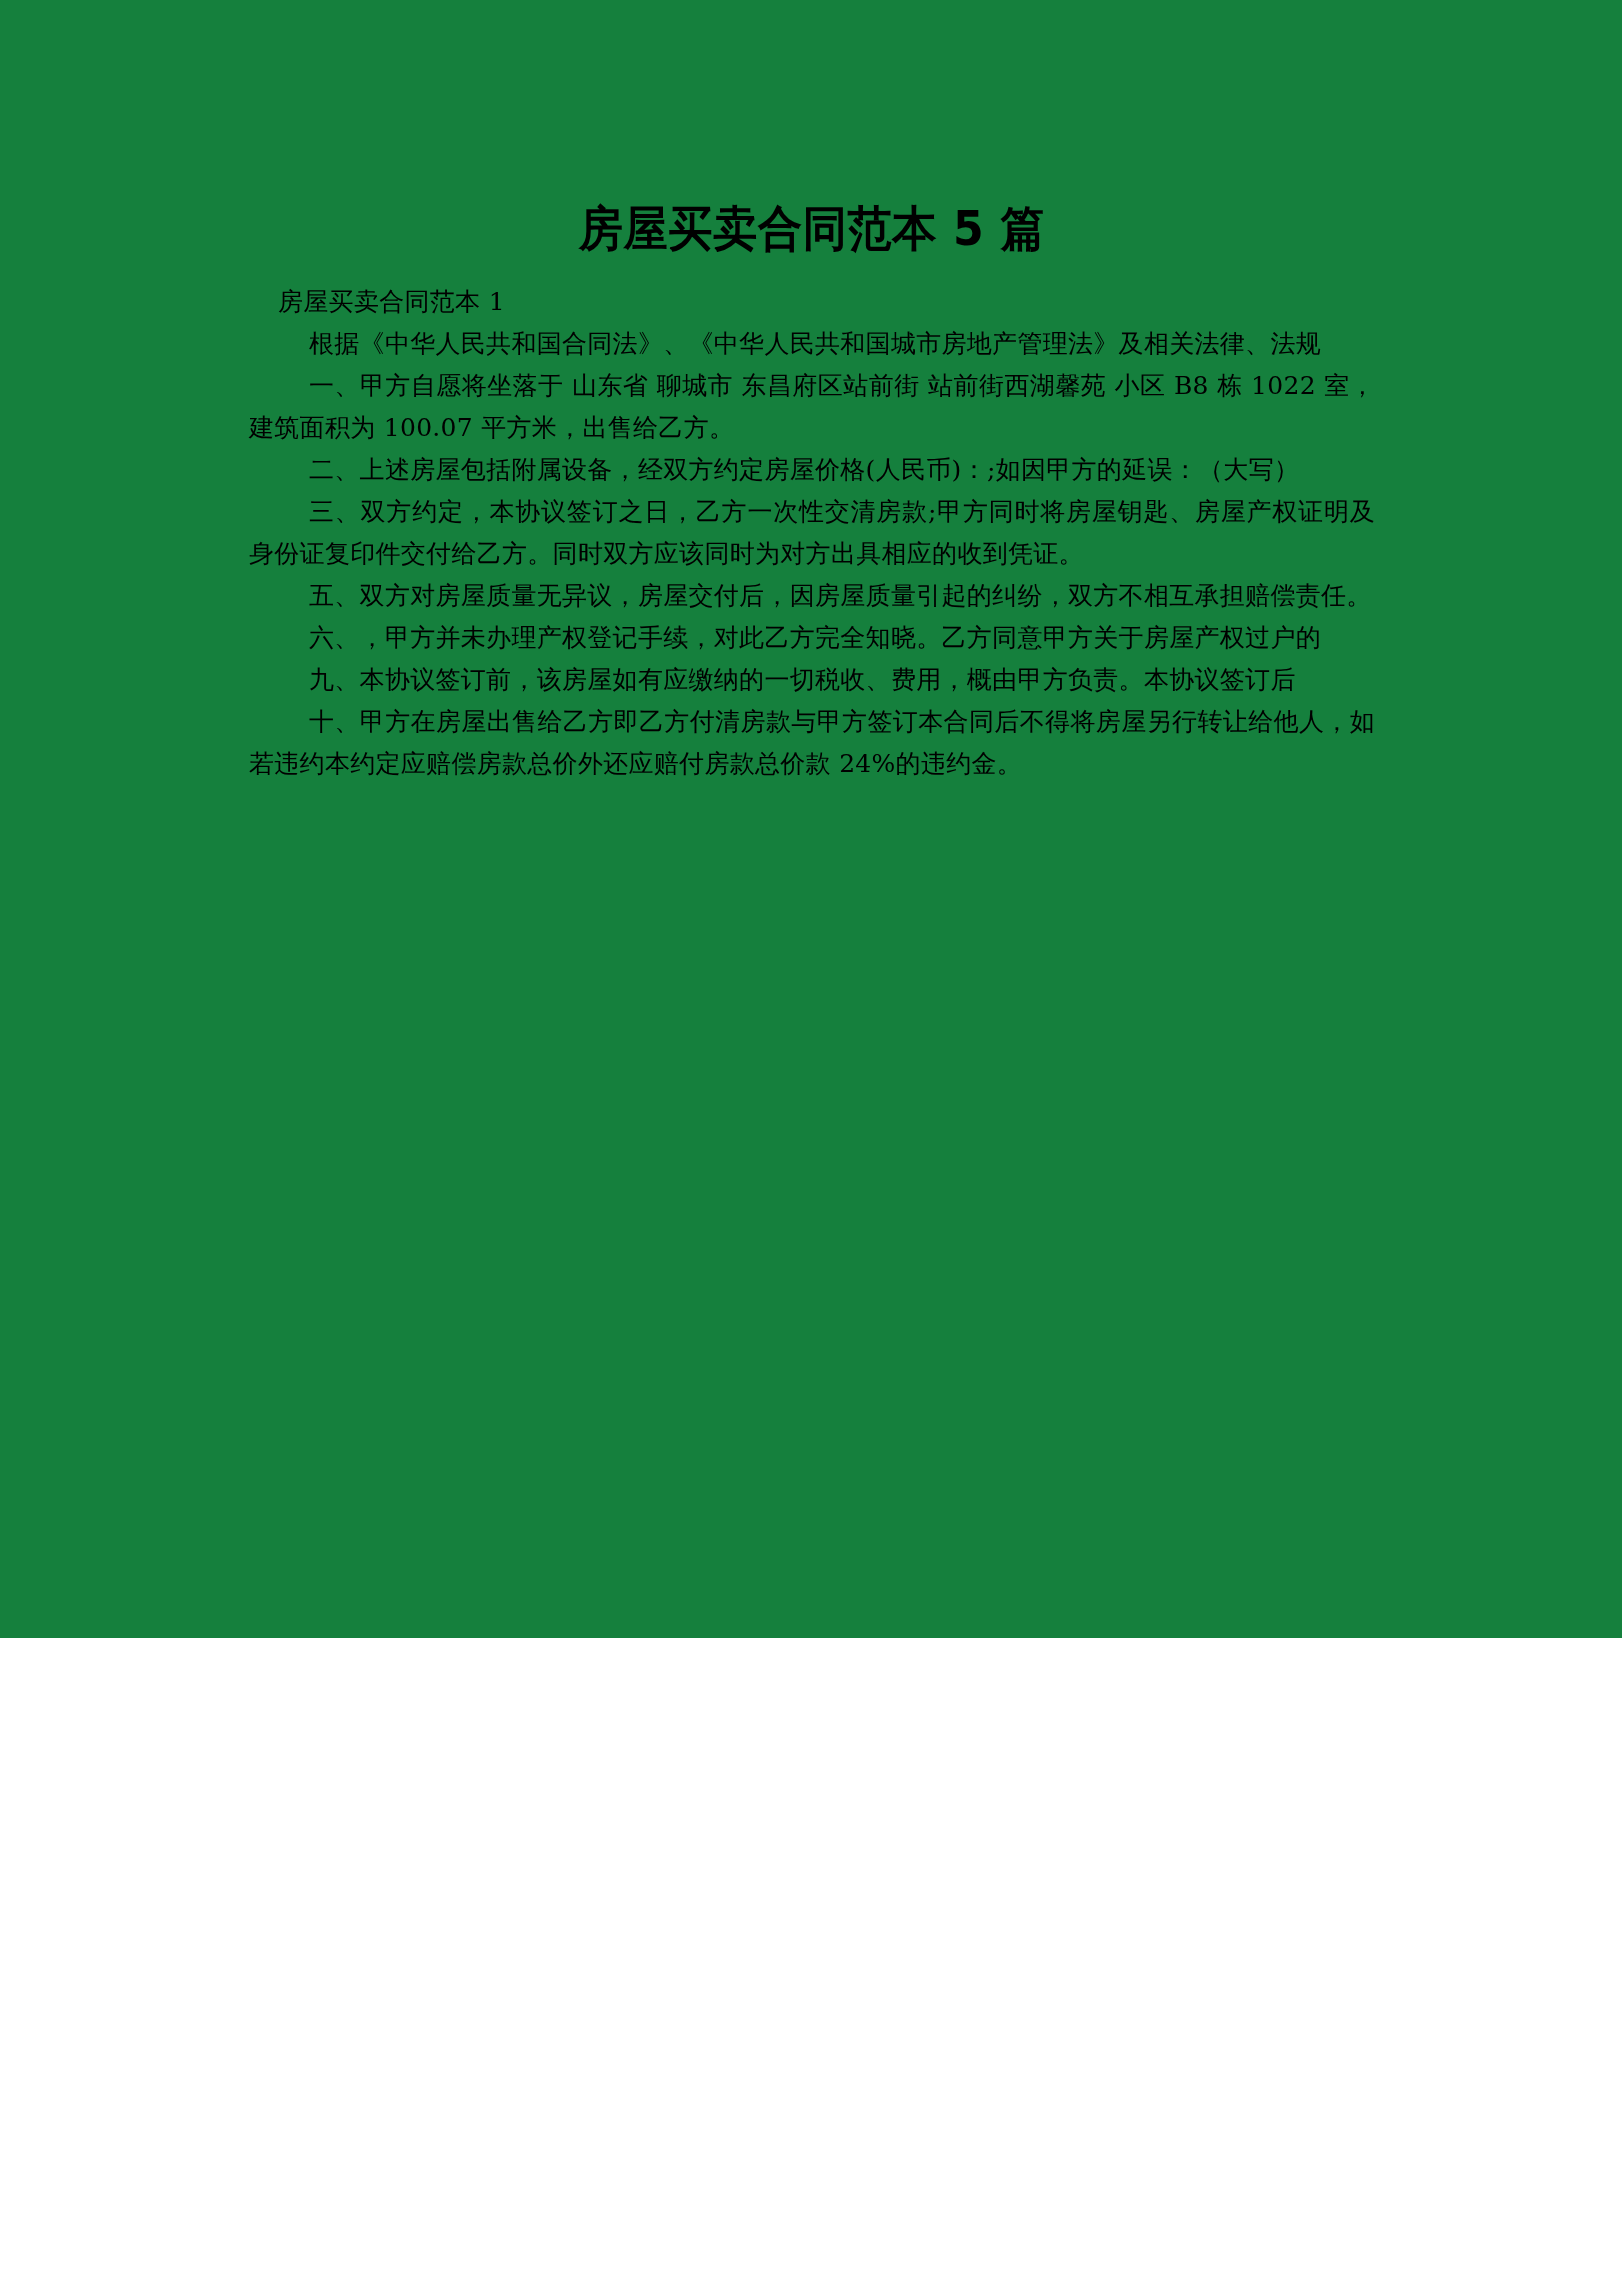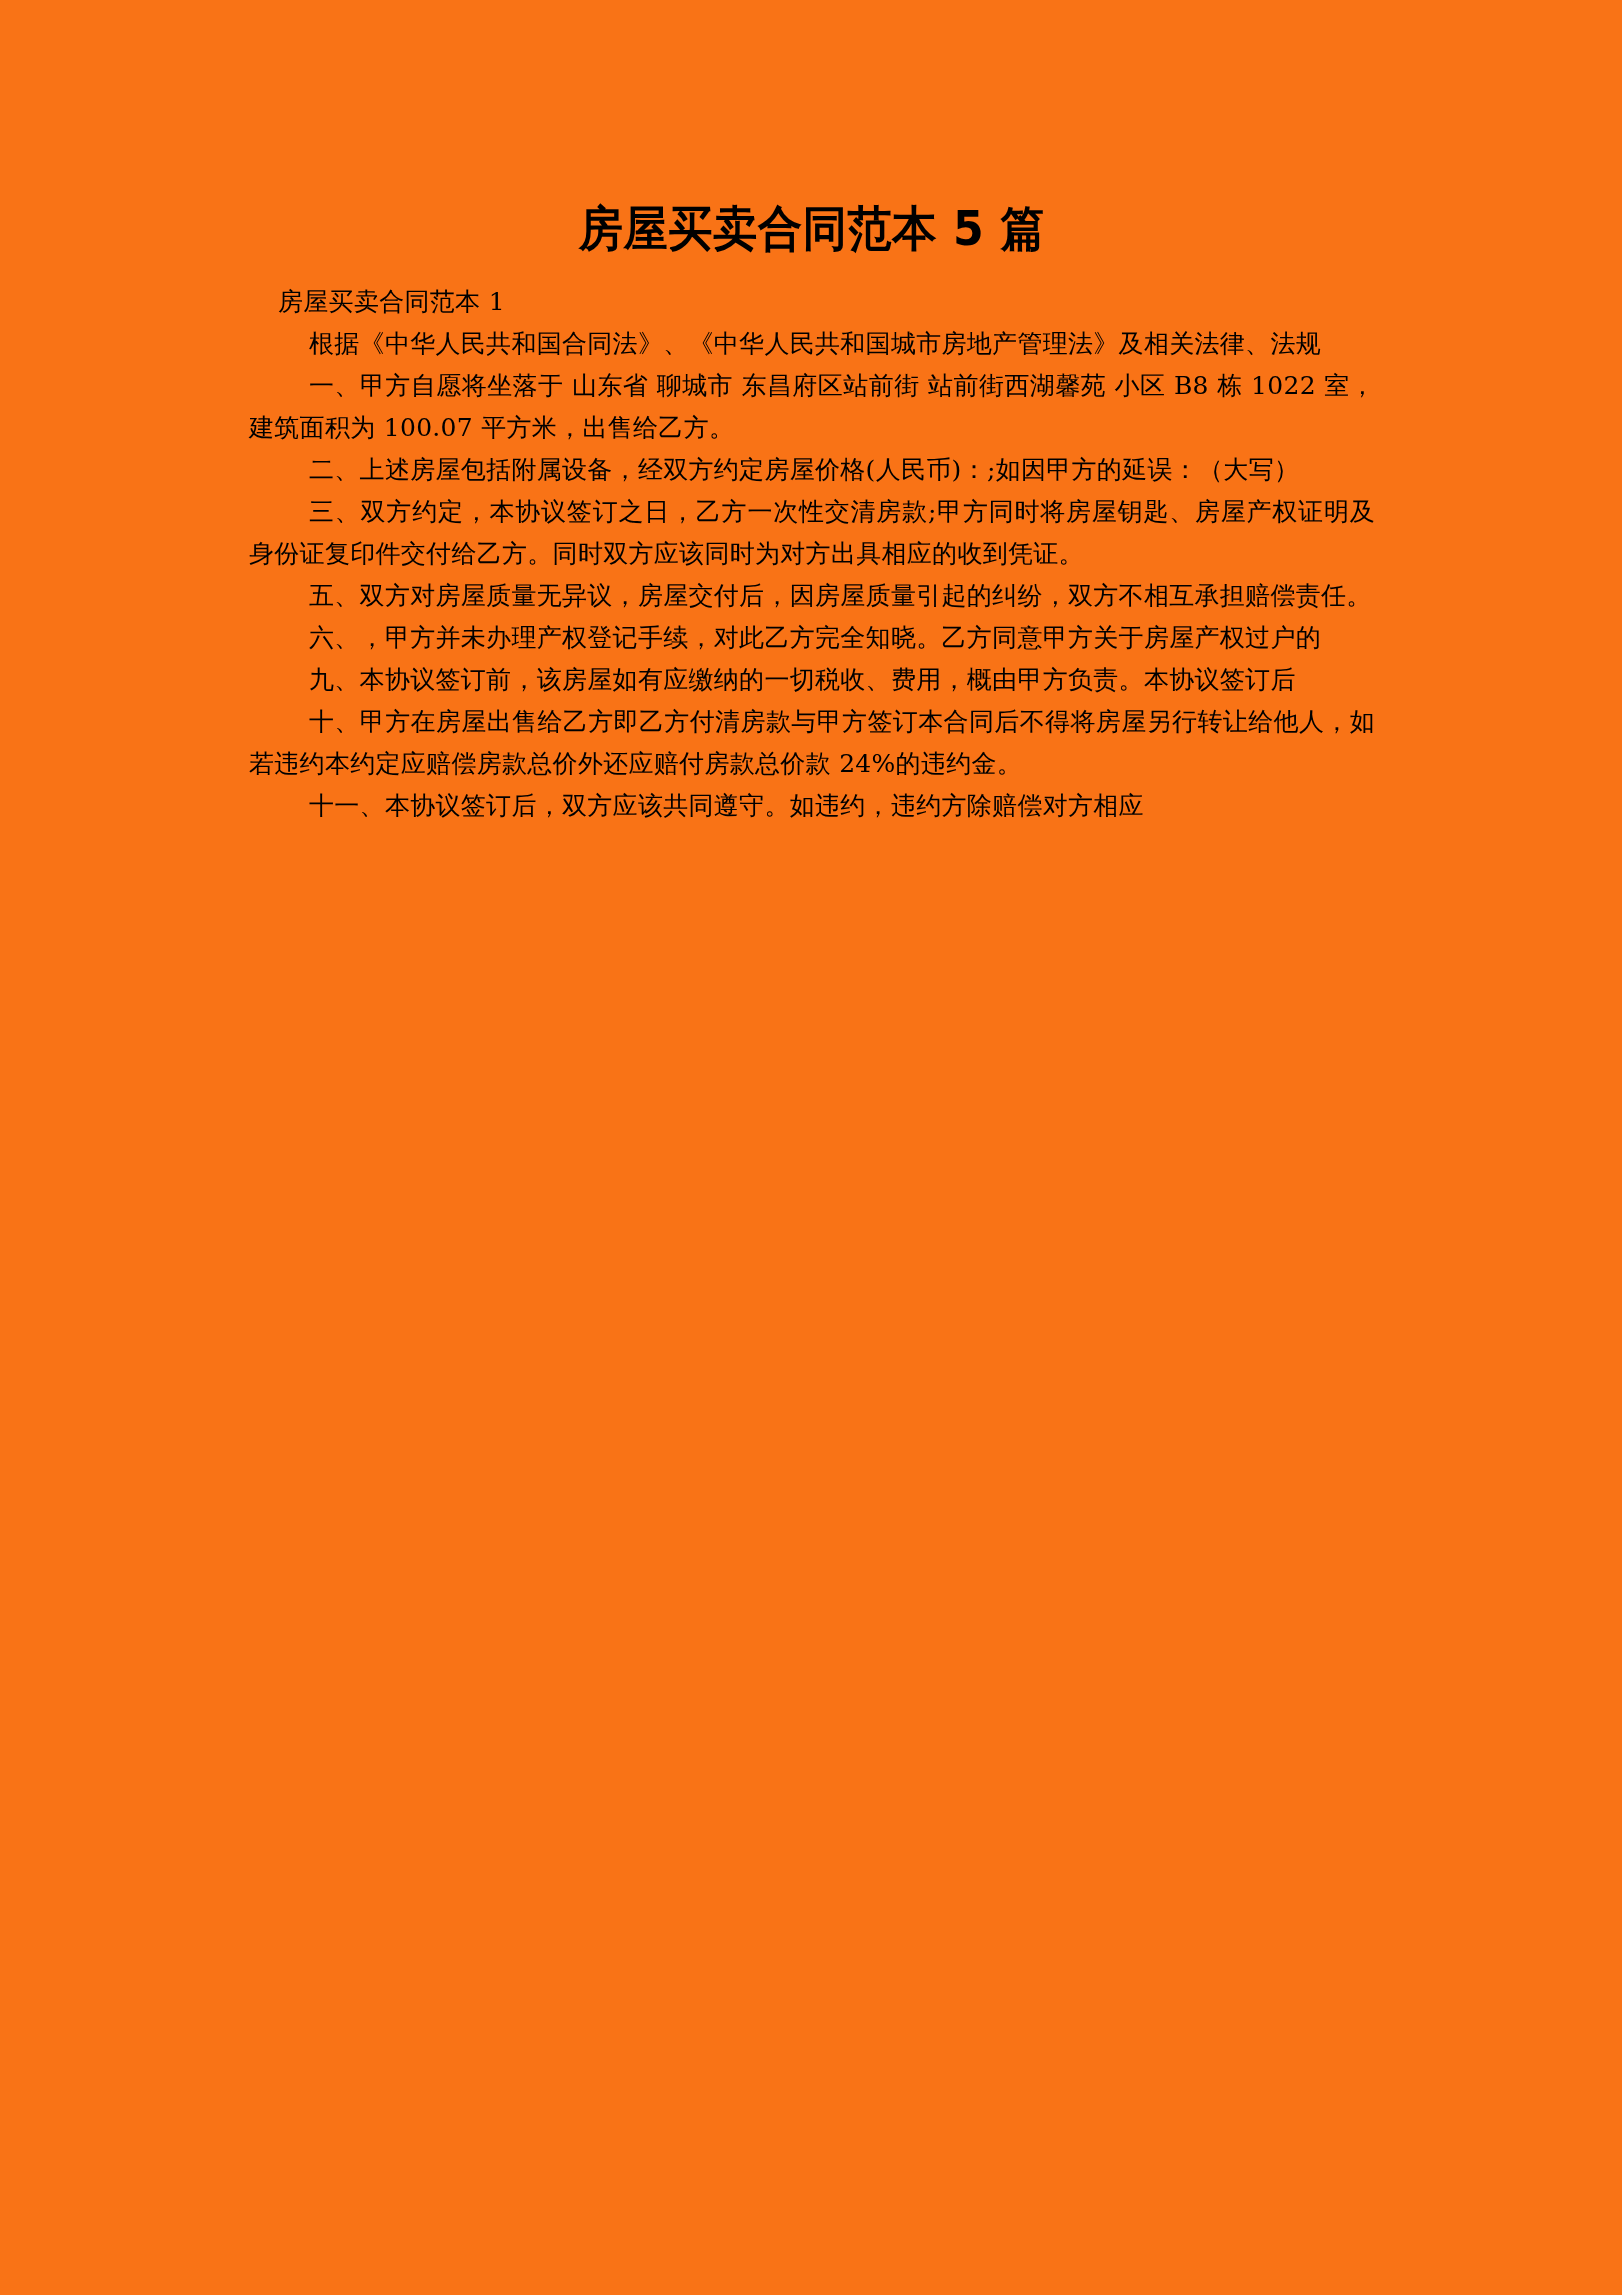--- a/index.html
+++ b/index.html
@@ -12,22 +12,22 @@
     height: 2295px;
     overflow: hidden;
     font-family: "DejaVu Serif", "Liberation Serif", serif;
     color: #000000;
     -webkit-font-smoothing: antialiased;
   }
 
   .page {
     position: relative;
     width: 1623px;
-    height: 2295px;
-    background: #f97316;
+    height: 1638px;
+    background: #15803d;
     box-sizing: border-box;
   }
 
   .content {
     position: absolute;
     left: 249px;
     top: 0;
     width: 1126px;  
   }
 
@@ -82,17 +82,16 @@
 
     <p class="para lead">房屋买卖合同范本 1</p>
     <p class="para clause">根据《中华人民共和国合同法》、《中华人民共和国城市房地产管理法》及相关法律、法规</p>
     <p class="para clause">一、甲方自愿将坐落于 山东省 聊城市 东昌府区站前街 站前街西湖馨苑 小区 B8 栋 1022 室，建筑面积为 100.07 平方米，出售给乙方。</p>
     <p class="para clause">二、上述房屋包括附属设备，经双方约定房屋价格(人民币)：;如因甲方的延误：（大写）</p>
     <p class="para clause">三、双方约定，本协议签订之日，乙方一次性交清房款;甲方同时将房屋钥匙、房屋产权证明及身份证复印件交付给乙方。同时双方应该同时为对方出具相应的收到凭证。</p>
     <p class="para clause">五、双方对房屋质量无异议，房屋交付后，因房屋质量引起的纠纷，双方不相互承担赔偿责任。</p>
     <p class="para clause">六、，甲方并未办理产权登记手续，对此乙方完全知晓。乙方同意甲方关于房屋产权过户的</p>
     <p class="para clause">九、本协议签订前，该房屋如有应缴纳的一切税收、费用，概由甲方负责。本协议签订后</p>
     <p class="para clause">十、甲方在房屋出售给乙方即乙方付清房款与甲方签订本合同后不得将房屋另行转让给他人，如若违约本约定应赔偿房款总价外还应赔付房款总价款 24%的违约金。</p>
-    <p class="para clause">十一、本协议签订后，双方应该共同遵守。如违约，违约方除赔偿对方相应</p>
 
   </div>
 </div>
 
 
 </body></html>

